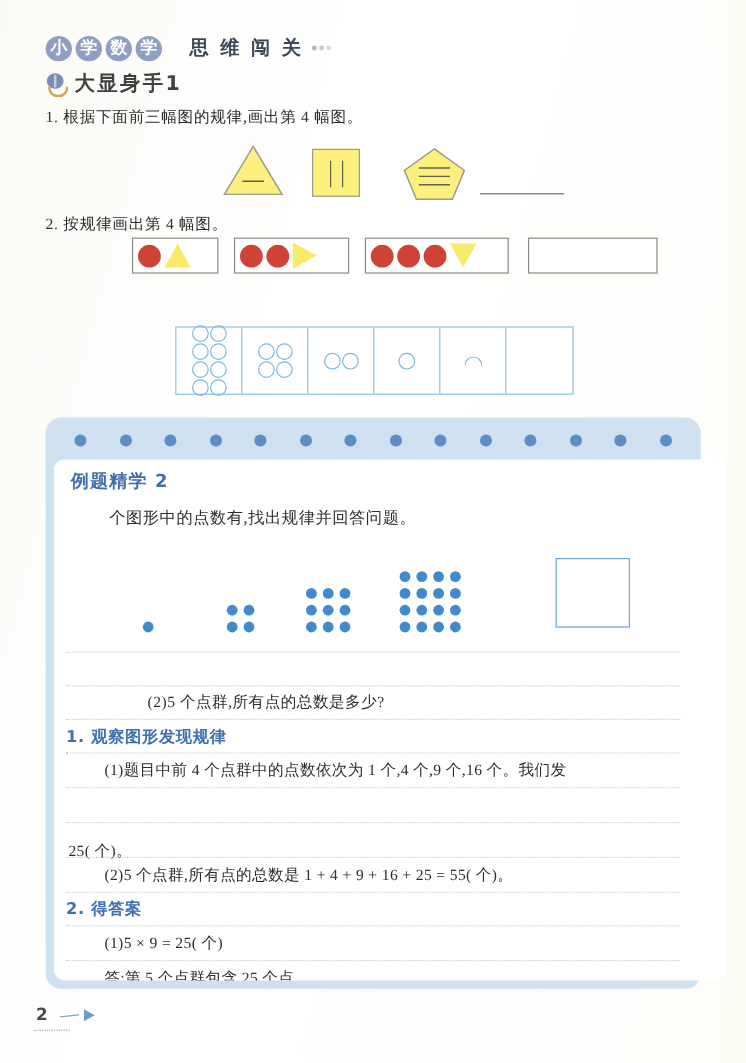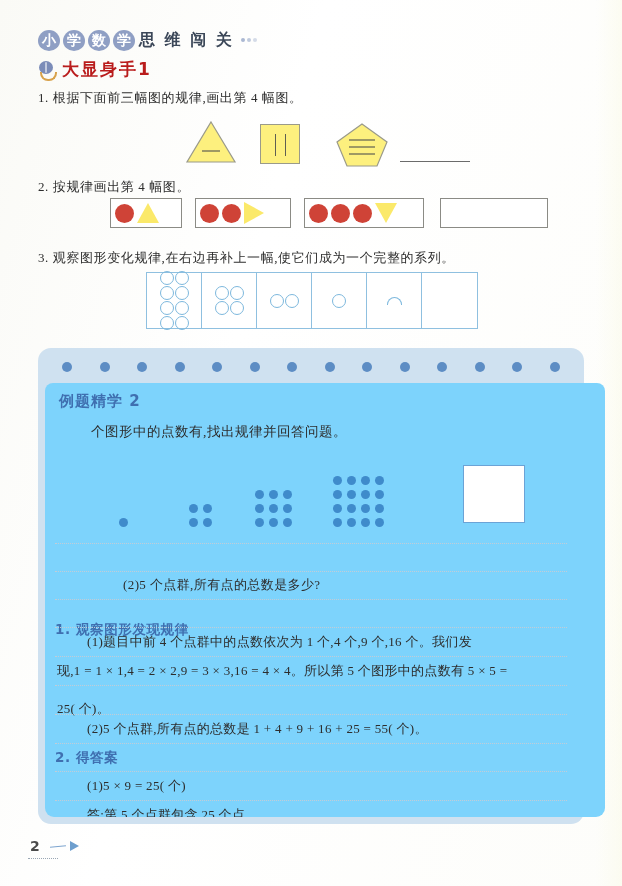--- a/index.html
+++ b/index.html
@@ -56,21 +56,21 @@
     font-family: "DejaVu Sans", sans-serif;
     font-weight: 700;
     letter-spacing: 0;
   }
   .hdr-plain {
     color: #3b4758;
     font-size: 16px;
     font-weight: 700;
     font-family: "DejaVu Sans", sans-serif;
     letter-spacing: 2px;
-    margin-left: 1px;
+    margin-left: 20px;
   }
   .hdr-dots {
     display: inline-flex;
     align-items: flex-end;
     gap: 2px;
     margin-left: 4px;
     margin-bottom: 2px;
   }
   .hdr-dots i {
     display: block;
@@ -112,21 +112,21 @@
     position: absolute;
     left: 2px; top: 11px;
     width: 13px; height: 7px;
     border: 2px solid #d8a24c;
     border-top: none;
     border-radius: 0 0 8px 8px;
   }
   .sect-title {
     font-size: 17px;
     font-weight: 700;
-    color: #b91c1c;
+    color: #404040;
     font-family: "DejaVu Sans", sans-serif;
     letter-spacing: 2px;
   }
 
   
   .q {
     position: absolute;
     left: 38px;
     font-size: 13px;
     color: #2d2d2d;
@@ -269,21 +269,21 @@
   .panel-dots i {
     width: 10px; height: 10px;
     border-radius: 50%;
     background: #5d8dc4;
     display: block;
   }
   .panel-inner {
     position: absolute;
     left: 7px; top: 35px;
     width: 560px; height: 434px;
-    background: #7dd3fc;
+    background: #ffffff;
     border-radius: 8px 8px 9px 9px;
     overflow: hidden;
   }
   .ex-title {
     position: absolute;
     left: 14px; top: 9px;
     font-size: 15px;
     font-weight: 700;
     color: #3f6fb0;
     font-family: "DejaVu Sans", sans-serif;
@@ -456,21 +456,20 @@
     </span>
     <span class="q2box" style="left:194px;width:120px;">
       <span class="dot-red"></span>
       <span class="dot-red"></span>
       <span class="dot-red"></span>
       <span class="tri-y tri-down"></span>
     </span>
     <span class="q2box" style="left:330px;width:108px;"></span>
   </div>
 
-  <div class="q" id="q3">3. 观察图形变化规律,在右边再补上一幅,使它们成为一个完整的系列。</div>
 
   <div class="q3grid">
     <span class="q3cell">
       <span class="ocircles" style="grid-template-columns:repeat(2,1fr);">
         <i class="oc"></i>
           <i class="oc"></i>
           <i class="oc"></i>
           <i class="oc"></i>
         <i class="oc"></i>
           <i class="oc"></i>
@@ -566,27 +565,26 @@
             <i class="bd"></i>
         </span>
         <span class="emptybox"></span>
       </div>
 
       <div class="rule" style="top:160px;"></div>
       <div class="rule" style="top:188px;"></div>
       <div class="ex-qline" style="top:193px;">(2)5 个点群,所有点的总数是多少?</div>
       <div class="rule" style="top:216px;"></div>
 
-      <div class="step-title" style="top:238px;text-align:center;">1. 观察图形发现规律</div>
+      <div class="step-title" style="top:222px;text-align:center;">1. 观察图形发现规律</div>
       <div class="rule" style="top:244px;"></div>
 
       <div class="body-line" style="left:42px; top:250px;">(1)题目中前 4 个点群中的点数依次为 1 个,4 个,9 个,16 个。我们发</div>
       <div class="rule" style="top:273px;"></div>
 
-      <div class="body-line" style="left:12px; top:279px;">现,1 = 1 × 1,4 = 2 × 2,9 = 3 × 3,16 = 4 × 4。所以第 5 个图形中的点数有 5 × 5 =</div>
       <div class="rule" style="top:302px;"></div>
 
       <div class="body-line" style="left:12px; top:317px;">25( 个)。</div>
       <div class="rule" style="top:331px;"></div>
 
       <div class="body-line" style="left:42px; top:337px;">(2)5 个点群,所有点的总数是 1 + 4 + 9 + 16 + 25 = 55( 个)。</div>
       <div class="rule" style="top:360px;"></div>
 
       <div class="step-title" style="top:366px;">2. 得答案</div>
       <div class="rule" style="top:388px;"></div>

